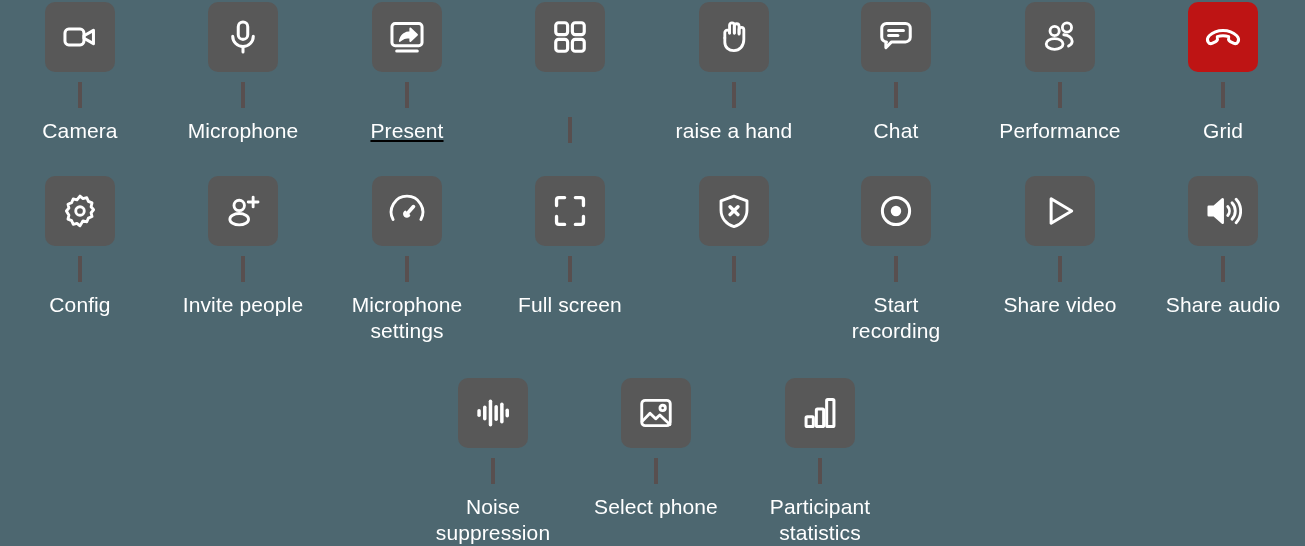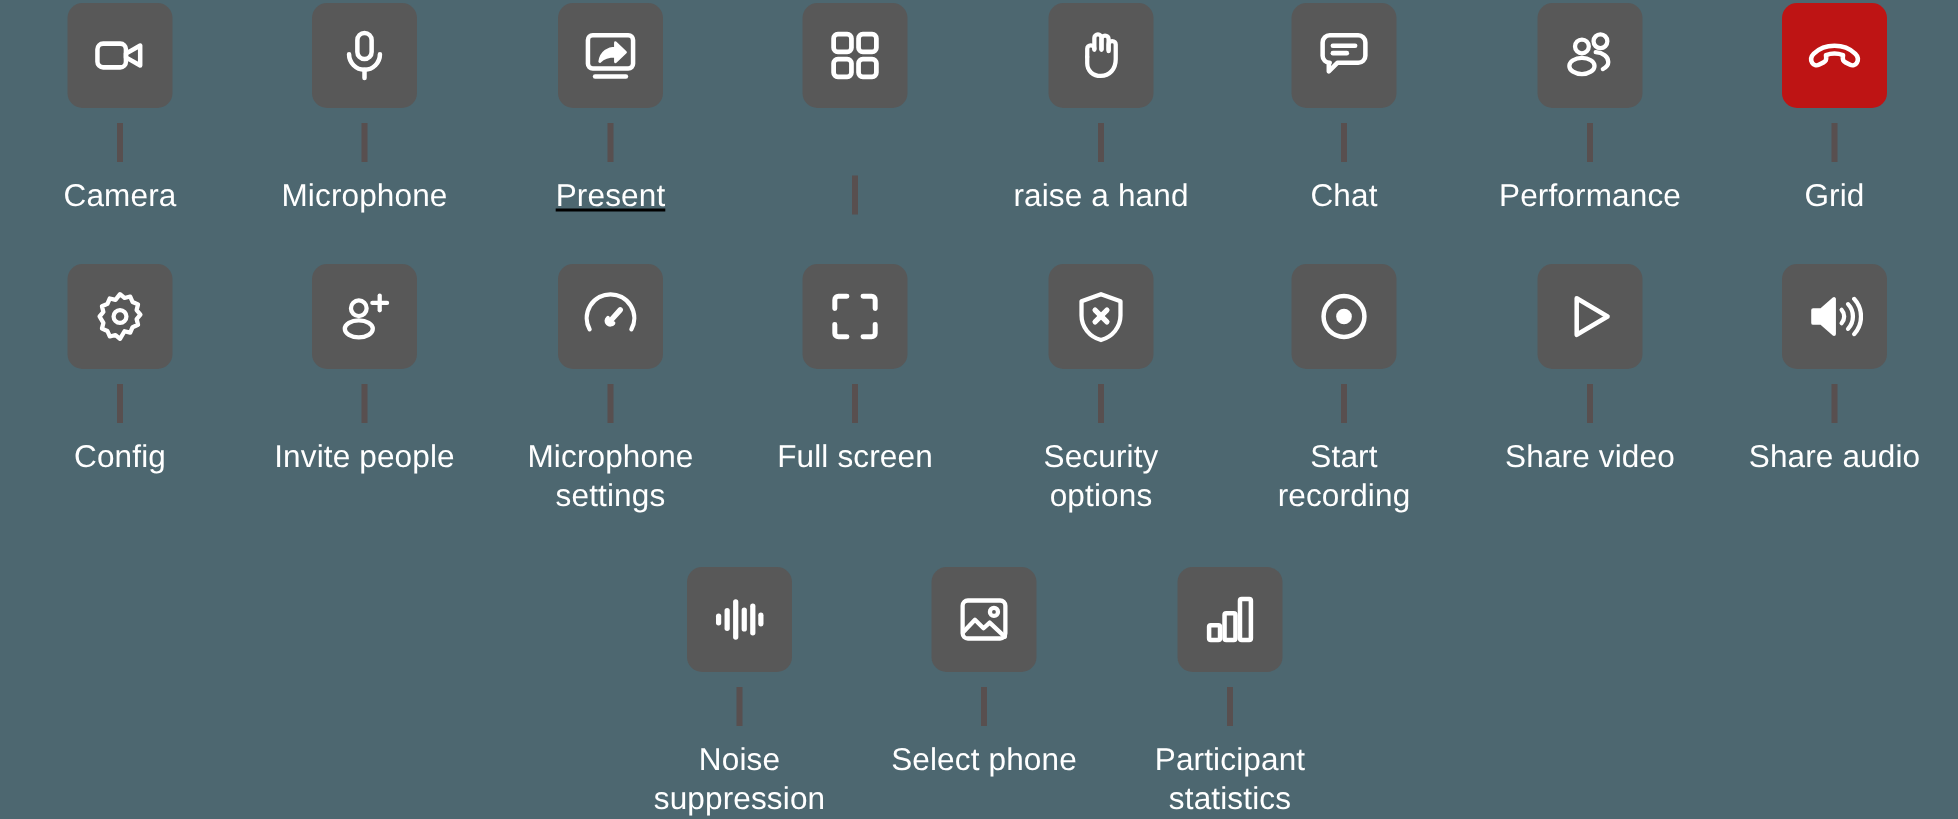--- a/index.html
+++ b/index.html
@@ -227,22 +227,20 @@
       <div class="tile">
         <span>
           <svg width="38" height="38" viewBox="0 0 24 24" fill="none" stroke="#fff" stroke-width="1.8" stroke-linecap="round" stroke-linejoin="round">
             <path d="M12 2.6l8.2 3v6c0 4.9-3.4 9-8.2 10.3C7.2 20.6 3.8 16.5 3.8 11.6v-6z"></path>
             <line x1="9.5" y1="9.3" x2="14.5" y2="14.3" stroke-width="2.2"></line>
             <line x1="14.5" y1="9.3" x2="9.5" y2="14.3" stroke-width="2.2"></line>
           </svg>
         </span>
       </div>
       <div class="connector"></div>
-      <div class="label">Security
-options</div>
     </div>
     <div class="item" style="left: 896px; top: 176px;">
       <div class="tile">
         <span>
           <svg width="38" height="38" viewBox="0 0 24 24" fill="none" stroke="#fff" stroke-width="1.9" stroke-linecap="round" stroke-linejoin="round">
             <circle cx="12" cy="12" r="8.6"></circle>
             <circle cx="12" cy="12" r="3.3" fill="#fff" stroke="none"></circle>
           </svg>
         </span>
       </div>

